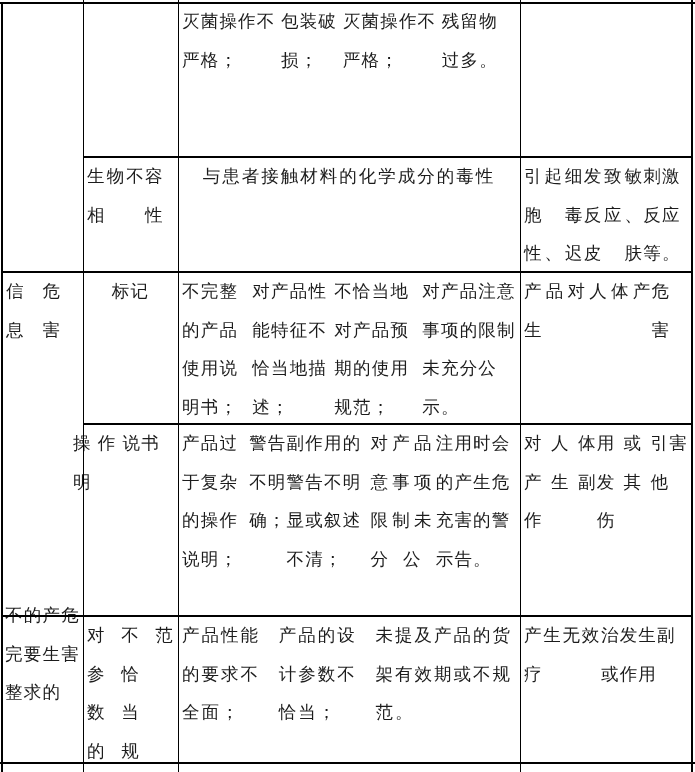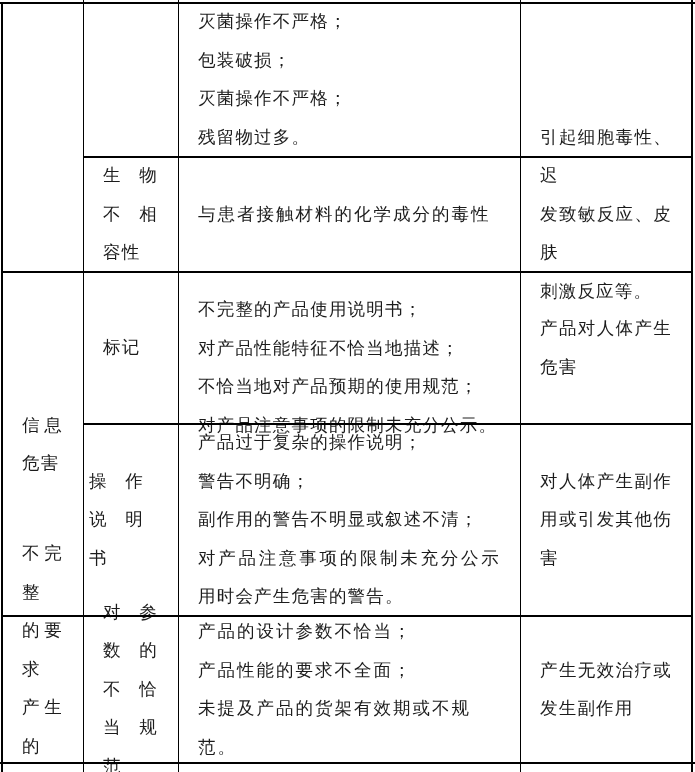--- a/index.html
+++ b/index.html
@@ -7,24 +7,24 @@
     position:relative;
     width:695px;height:772px;
     background:#ffffff;
     font-family:"Liberation Serif","DejaVu Serif",serif;
     color:#1c1c1c;
     overflow:hidden;
   }
   .cell{
     position:absolute;
     display:flex;
-    flex-direction:column;
+    flex-direction:row;
     justify-content:center;
     box-sizing:border-box;
-    padding:0 20px;
+    padding:0 4px;
   }
   .ln{
     font-size:17.5px;
     line-height:38.5px;
     letter-spacing:1.2px;
     text-align:left;
     white-space:normal;
   }
   .j{ text-align:justify; text-align-last:justify; }
   .ls{ letter-spacing:2px; }
@@ -98,22 +98,22 @@
     <div class="ln j">的要求</div>
     <div class="ln j">产生的</div>
     <div class="ln">危害</div>
   </div>
   <div class="cell" style="left:83px;top:616px;width:95px;height:146px">
     <div class="ln j">对参数的</div>
     <div class="ln j">不恰当规</div>
     <div class="ln">范</div>
   </div>
   <div class="cell" style="left:178px;top:616px;width:342px;height:146px">
+    <div class="ln ls">产品性能的要求不全面；</div>
     <div class="ln ls">产品的设计参数不恰当；</div>
-    <div class="ln ls">产品性能的要求不全面；</div>
     <div class="ln ls">未提及产品的货架有效期或不规范。</div>
   </div>
   <div class="cell" style="left:520px;top:616px;width:172px;height:146px">
     <div class="ln j">产生无效治疗或</div>
     <div class="ln">发生副作用</div>
   </div>
 
   <div class="vl" style="left:1px;top:2px;height:770px;width:2px"></div>
   <div class="vl" style="left:82.5px"></div>
   <div class="vl" style="left:177.5px"></div>

